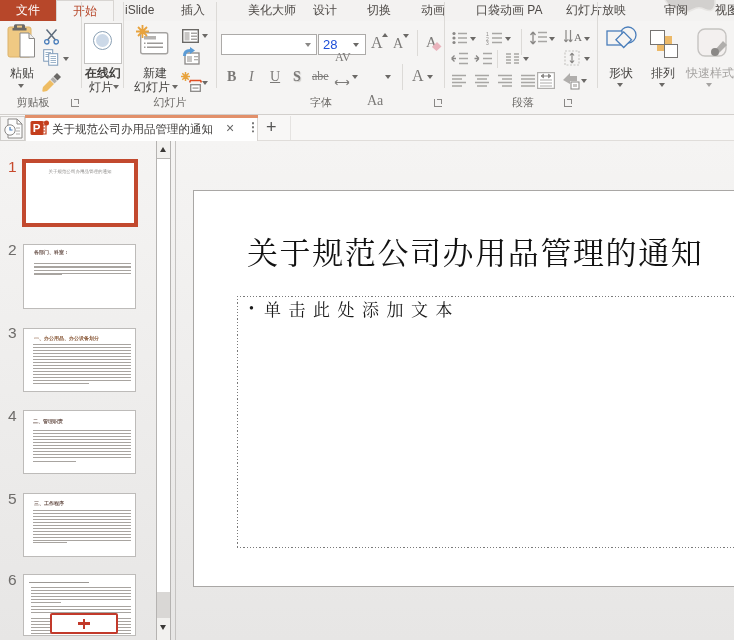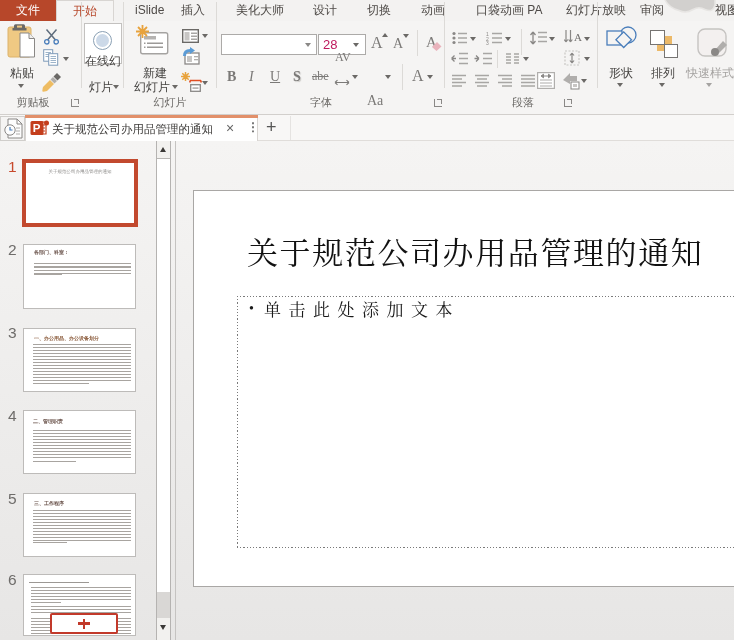--- a/index.html
+++ b/index.html
@@ -46,29 +46,29 @@
 </head>
 <body>
 <div id="app">
 
   <div class="abs" id="tabstrip"></div>
   <svg class="abs" id="blob" viewBox="0 0 52 24">
       <path d="M1 0 L51 0 L51 10 Q49 18 41 14.5 Q35 11 29 14.5 Q22 19 15 15.5 Q5 13 1 5 Z" fill="#d2d0ce" stroke="#e7e5e3" stroke-width="1.6"></path>
     </svg>
   <div class="abs" id="filetab">文件</div>
   <div class="abs" id="hometab">开始</div>
-  <div class="abs tabtxt" style="left:135px;">iSlide</div>
+  <div class="abs tabtxt" style="left:125px;">iSlide</div>
   <div class="abs tabtxt" style="left:181px;text-align:right;">插入</div>
-  <div class="abs tabtxt" style="left:236px;">美化大师</div>
+  <div class="abs tabtxt" style="left:248px;">美化大师</div>
   <div class="abs tabtxt" style="left:313px;">设计</div>
   <div class="abs tabtxt" style="left:367px;">切换</div>
   <div class="abs tabtxt" style="left:421px;">动画</div>
   <div class="abs tabtxt" style="left:476px;">口袋动画 PA</div>
   <div class="abs tabtxt" style="left:566px;">幻灯片放映</div>
-  <div class="abs tabtxt" style="left:640px;font-family:Liberation Serif, serif;">审阅</div>
+  <div class="abs tabtxt" style="left:664px;font-family:Liberation Serif, serif;">审阅</div>
   <div class="abs tabtxt" style="left:715px;">视图</div>
 
   <div class="abs" id="ribbon"></div>
   <div id="ribbon-content">
 
     <svg class="abs" style="left:7px;top:23px;" width="30" height="38" viewBox="0 0 30 38">
       <rect x="1" y="4" width="23" height="30" rx="2" fill="#efc983" stroke="#dcb26a"></rect>
       <path d="M7 5 v-2.2 a1.5 1.5 0 0 1 1.5 -1.5 h8 a1.5 1.5 0 0 1 1.5 1.5 V5 h1.5 v2.5 H5.5 V5 Z" fill="#6b6966"></path>
       <rect x="10" y="2.6" width="5" height="2" fill="#efc983"></rect>
       <path d="M13 10 h9 l5.5 5.5 V34 H13 Z" fill="#fff" stroke="#8a8886"></path>
@@ -97,21 +97,21 @@
       <path d="M8.5 8.5 L11 6 L15 10 L12.5 12.5 Z" fill="#b0aeac"></path>
       <path d="M11.5 5.5 L15 2 L19 6 L15.5 9.5 Z" fill="#6b6966"></path>
     </svg>
     <div class="abs glabel" style="left:10px;width:46px;text-align:center;">剪贴板</div>
     <div class="abs launcher" style="left:71px;top:99px;"></div>
     <div class="abs gsep" style="left:81px;"></div>
 
     <div class="abs" style="left:84px;top:23px;width:38px;height:41px;background:#fff;border:1px solid #c3c1bf;box-sizing:border-box;"></div>
     <div class="abs" style="left:93px;top:31px;width:19px;height:19px;border-radius:50%;border:1px solid #8aa0b4;box-sizing:border-box;"></div>
     <div class="abs" style="left:96px;top:34px;width:13px;height:13px;border-radius:50%;background:#ccd9e8;"></div>
-    <div class="abs btnlabel" style="left:84px;top:53px;width:38px;">在线幻</div>
+    <div class="abs btnlabel" style="left:84px;top:65px;width:38px;font-weight:bold;">在线幻</div>
     <div class="abs btnlabel" style="left:84px;top:79px;width:34px;">灯片</div>
     <div class="abs dda" style="left:113px;top:85px;"></div>
     <div class="abs gsep" style="left:123px;"></div>
 
     <svg class="abs" style="left:136px;top:25px;" width="34" height="30" viewBox="0 0 34 30">
       <rect x="4.7" y="7.7" width="27" height="21" rx="2" fill="#fff" stroke="#a5a3a1" stroke-width="1.4"></rect>
       <rect x="8" y="11" width="12" height="3.5" fill="#b5b3b1"></rect>
       <g fill="#9c9a98">
           <rect x="8" y="17.5" width="1.5" height="1.5"></rect>
           <rect x="11" y="17.5" width="16" height="1.5"></rect>
@@ -151,21 +151,21 @@
       <rect x="9.7" y="12.7" width="9.6" height="6.6" fill="#fff" stroke="#8a8886" stroke-width="1.3"></rect>
       <rect x="11.5" y="15.3" width="6" height="1.6" fill="#b0aeac"></rect>
     </svg>
     <div class="abs dda" style="left:202px;top:81px;"></div>
     <div class="abs glabel" style="left:146px;width:48px;text-align:center;">幻灯片</div>
     <div class="abs gsep" style="left:216px;"></div>
 
     <div class="abs combo" style="left:221px;top:34px;width:96px;height:21px;"></div>
     <div class="abs dda" style="left:305px;top:43px;border-top-color:#8a8886;"></div>
     <div class="abs combo" style="left:318px;top:34px;width:48px;height:21px;"></div>
-    <div class="abs" style="left:323px;top:37px;font-size:13px;color:#be185d;">28</div>
+    <div class="abs" style="left:323px;top:37px;font-size:13px;color:#1d4ed8;">28</div>
     <div class="abs dda" style="left:353px;top:43px;"></div>
     <div class="abs gletter" style="left:371px;top:34px;font-size:16px;">A</div>
     <div class="abs" style="left:382px;top:33px;width:0;height:0;border-left:3px solid transparent;border-right:3px solid transparent;border-bottom:4px solid #6b6966;"></div>
     <div class="abs gletter" style="left:393px;top:36px;font-size:14px;">A</div>
     <div class="abs dda" style="left:403px;top:34px;"></div>
     <div class="abs" style="left:417px;top:30px;width:1px;height:26px;background:#dcdad7;"></div>
     <div class="abs gletter" style="left:426px;top:34px;font-size:15px;">A</div>
     <svg class="abs" style="left:431px;top:40px;" width="12" height="11" viewBox="0 0 12 11">
         <path d="M1 7 L6 2 L10.5 6.5 L5.5 11 Z" fill="#e9b3bc"></path>
       </svg>

